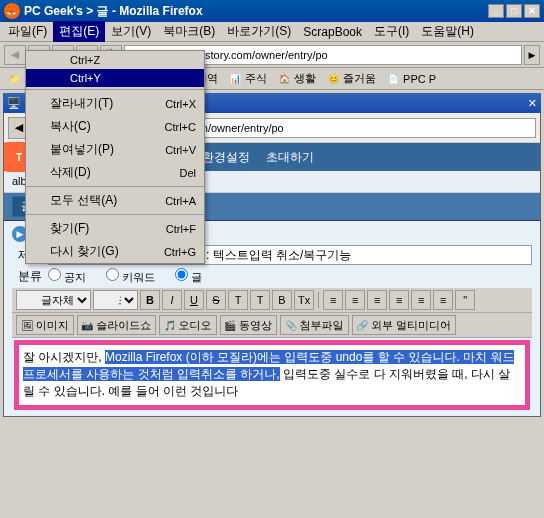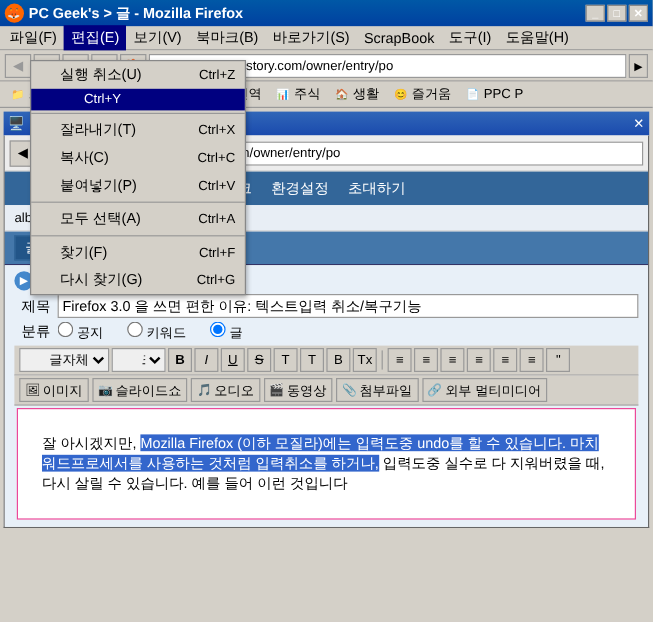--- a/index.html
+++ b/index.html
@@ -175,21 +175,21 @@
       display: flex; align-items: center;
     }
 
     
     .blog-nav {
       background: #336699;
       color: white;
       height: 28px;
       display: flex;
       align-items: center;
-      padding: 0 24px;
+      padding: 0 0;
       font-size: 12px;
       gap: 16px;
     }
     .blog-nav-item { cursor: pointer; color: white; font-size: 12px; }
 
     
     .user-bar {
       background: #e8eef5;
       height: 22px;
       display: flex;
@@ -324,23 +324,23 @@
       display: flex; align-items: center; justify-content: center;
       padding: 0 4px;
       gap: 2px;
     }
     .media-icon { font-size: 10px; }
 
     
     .text-editor {
       background: white;
       min-height: 70px;
-      padding: 20px;
-      font-size: 12px;
-      border: 1px solid #ec4899;
+      padding: 4px;
+      font-size: 12px;
+      border: 5px solid #ec4899;
       margin: 2px;
     }
     .selected-text {
       background: #3366cc;
       color: white;
     }
 
     
     .context-menu {
       position: absolute;
@@ -559,39 +559,42 @@
 
       <div class="text-editor">
         <span>잘 아시겠지만, </span><span class="selected-text">Mozilla Firefox (이하 모질라)에는 입력도중 undo를 할 수 있습니다. 마치 워드프로세서를 사용하는 것처럼 입력취소를 하거나,</span><span> 입력도중 실수로 다 지워버렸을 때, 다시 살릴 수 있습니다. 예를 들어 이런 것입니다</span>
       </div>
     </div>
   </div>
 </div>
 
 <div class="context-menu">
   <div class="cm-item">
-    <span>실행 취소(U)</span>
     <span class="shortcut">Ctrl+Z</span>
   </div>
   <div class="cm-item active">
     <span class="shortcut">Ctrl+Y</span>
   </div>
   <div class="cm-separator"></div>
   <div class="cm-item">
     <span>잘라내기(T)</span>
     <span class="shortcut">Ctrl+X</span>
   </div>
   <div class="cm-item">
     <span>복사(C)</span>
     <span class="shortcut">Ctrl+C</span>
   </div>
   <div class="cm-item">
     <span>붙여넣기(P)</span>
     <span class="shortcut">Ctrl+V</span>
   </div>
+  <div class="cm-item">
+    <span>삭제(D)</span>
+    <span class="shortcut">Del</span>
+  </div>
   <div class="cm-separator"></div>
   <div class="cm-item">
     <span>모두 선택(A)</span>
     <span class="shortcut">Ctrl+A</span>
   </div>
   <div class="cm-separator"></div>
   <div class="cm-item">
     <span>찾기(F)</span>
     <span class="shortcut">Ctrl+F</span>
   </div>

